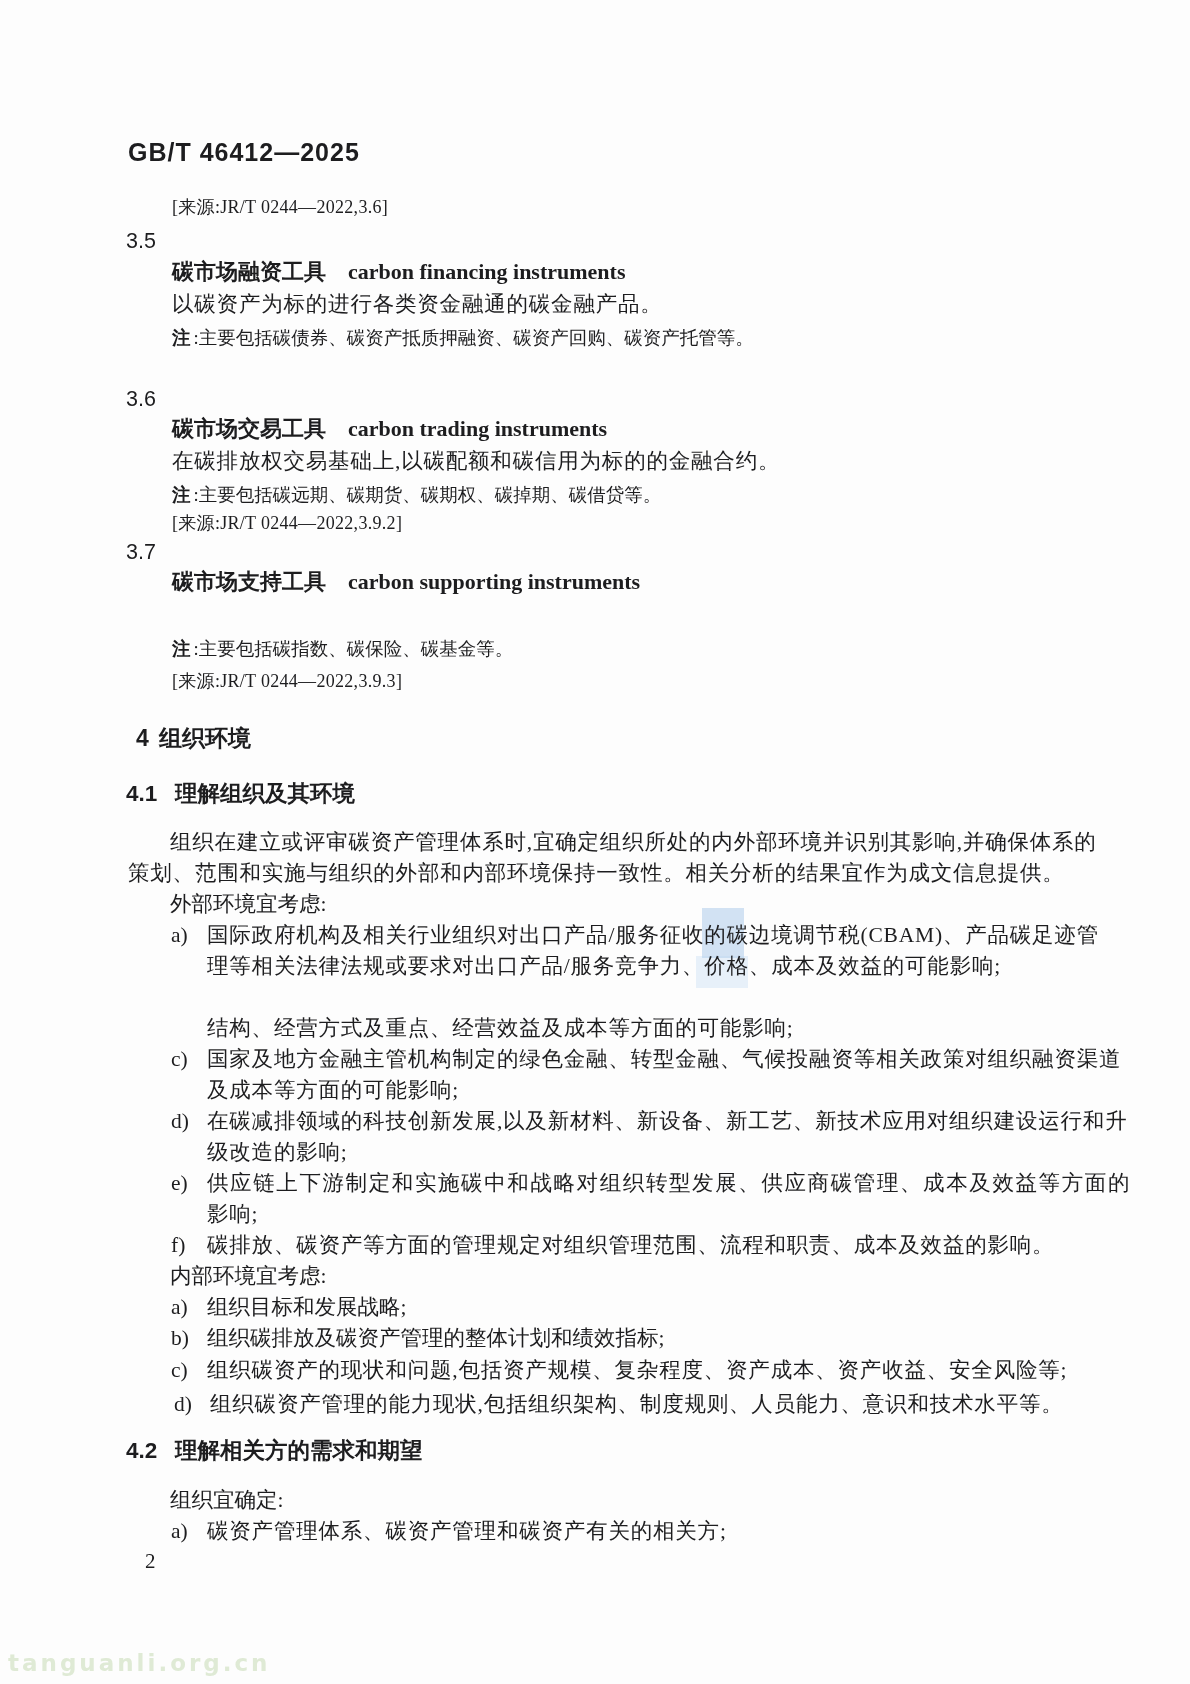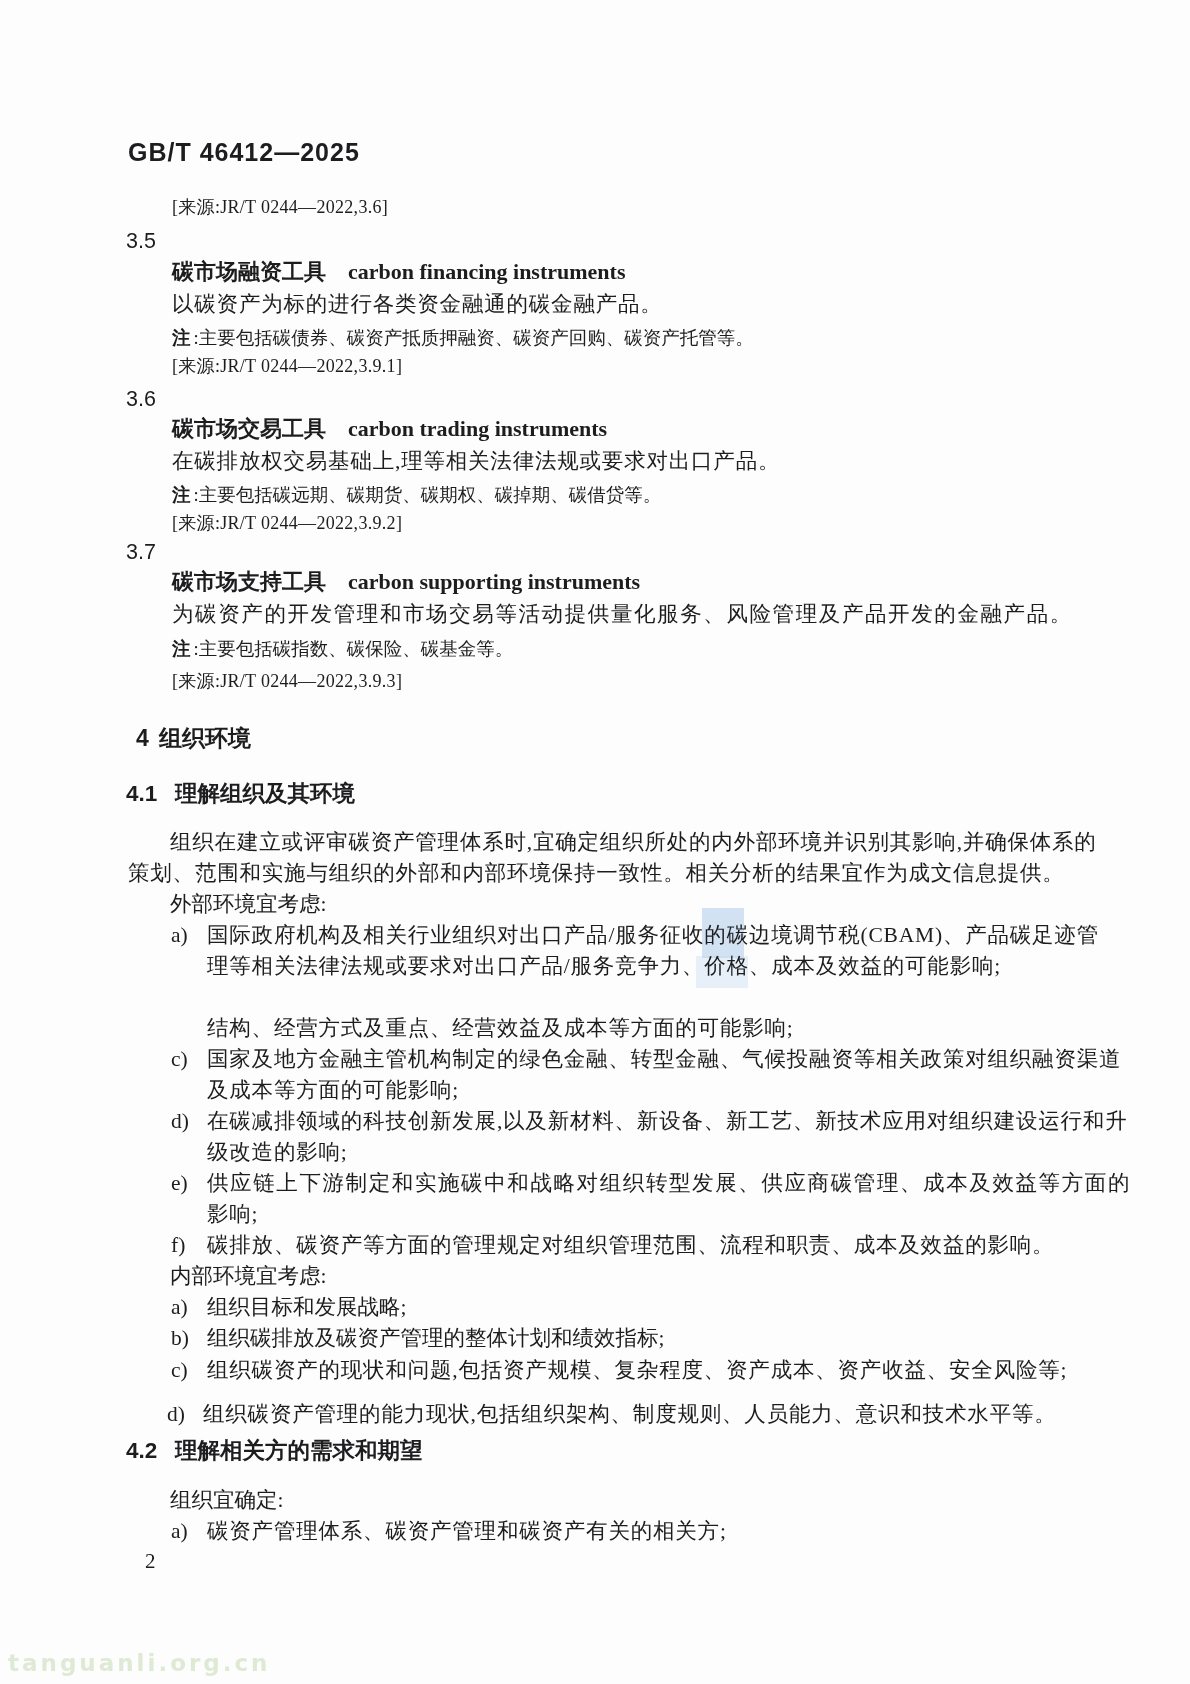--- a/index.html
+++ b/index.html
@@ -88,37 +88,35 @@
   <div class="line src-line" style="left:172px;top:192px;">[来源:JR/T 0244—2022,3.6]</div>
 
   <div class="line clause-num" style="left:126px;top:226px;">3.5</div>
   <div class="line" style="left:172px;top:257px;">
     <span class="term-zh">碳市场融资工具</span><span class="term-en">carbon financing instruments</span>
   </div>
   <div class="line stretch2" style="left:172px;top:289px;">以碳资产为标的进行各类资金融通的碳金融产品。</div>
   <div class="line note-line" style="left:172px;top:323px;">
     <span class="note-label">注</span><span>:主要包括碳债券、碳资产抵质押融资、碳资产回购、碳资产托管等。</span>
   </div>
-  <div class="line src-line" style="left:172px;top:351px;">[来源:JR/T 0244—2022,3.9.1]</div>
 
   <div class="line clause-num" style="left:126px;top:384px;">3.6</div>
   <div class="line" style="left:172px;top:414px;">
     <span class="term-zh">碳市场交易工具</span><span class="term-en">carbon trading instruments</span>
   </div>
-  <div class="line stretch2" style="left:172px;top:446px;">在碳排放权交易基础上,理等相关法律法规或要求对出口产品。</div>
+  <div class="line stretch2" style="left:172px;top:446px;">在碳排放权交易基础上,以碳配额和碳信用为标的的金融合约。</div>
   <div class="line note-line" style="left:172px;top:480px;">
     <span class="note-label">注</span><span>:主要包括碳远期、碳期货、碳期权、碳掉期、碳借贷等。</span>
   </div>
   <div class="line src-line" style="left:172px;top:508px;">[来源:JR/T 0244—2022,3.9.2]</div>
 
   <div class="line clause-num" style="left:126px;top:537px;">3.7</div>
   <div class="line" style="left:172px;top:567px;">
     <span class="term-zh">碳市场支持工具</span><span class="term-en">carbon supporting instruments</span>
   </div>
-  <div class="line stretch" style="left:172px;top:599px;">为碳资产的开发管理和市场交易等活动提供量化服务、风险管理及产品开发的金融产品。</div>
   <div class="line note-line" style="left:172px;top:634px;">
     <span class="note-label">注</span><span>:主要包括碳指数、碳保险、碳基金等。</span>
   </div>
   <div class="line src-line" style="left:172px;top:666px;">[来源:JR/T 0244—2022,3.9.3]</div>
 
   <div class="line heading" style="left:126px;top:723px;font-size:23px;text-align:center;">
     <span class="h-num-short">4</span><span>组织环境</span>
   </div>
 
   <div class="line heading" style="left:126px;top:779px;">
@@ -159,21 +157,21 @@
 
   <div class="line" style="left:171px;top:1292px;">
     <span class="li-label">a)</span><span>组织目标和发展战略;</span>
   </div>
   <div class="line" style="left:171px;top:1323px;">
     <span class="li-label">b)</span><span>组织碳排放及碳资产管理的整体计划和绩效指标;</span>
   </div>
   <div class="line" style="left:171px;top:1355px;">
     <span class="li-label">c)</span><span class="stretch2">组织碳资产的现状和问题,包括资产规模、复杂程度、资产成本、资产收益、安全风险等;</span>
   </div>
-  <div class="line" style="left:167px;top:1389px;margin-top:10px;">
+  <div class="line" style="left:174px;top:1389px;">
     <span class="li-label">d)</span><span class="stretch2">组织碳资产管理的能力现状,包括组织架构、制度规则、人员能力、意识和技术水平等。</span>
   </div>
 
   <div class="line heading" style="left:126px;top:1436px;">
     <span class="h-num">4.2</span><span>理解相关方的需求和期望</span>
   </div>
 
   <div class="line" style="left:170px;top:1485px;">组织宜确定:</div>
   <div class="line" style="left:171px;top:1516px;">
     <span class="li-label">a)</span><span class="stretch2">碳资产管理体系、碳资产管理和碳资产有关的相关方;</span>

